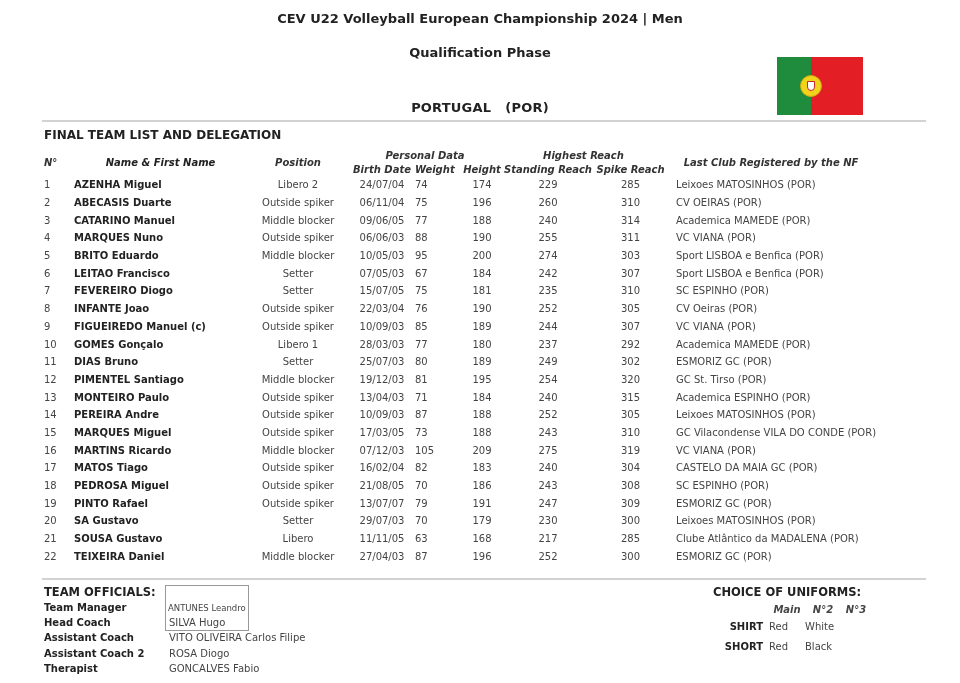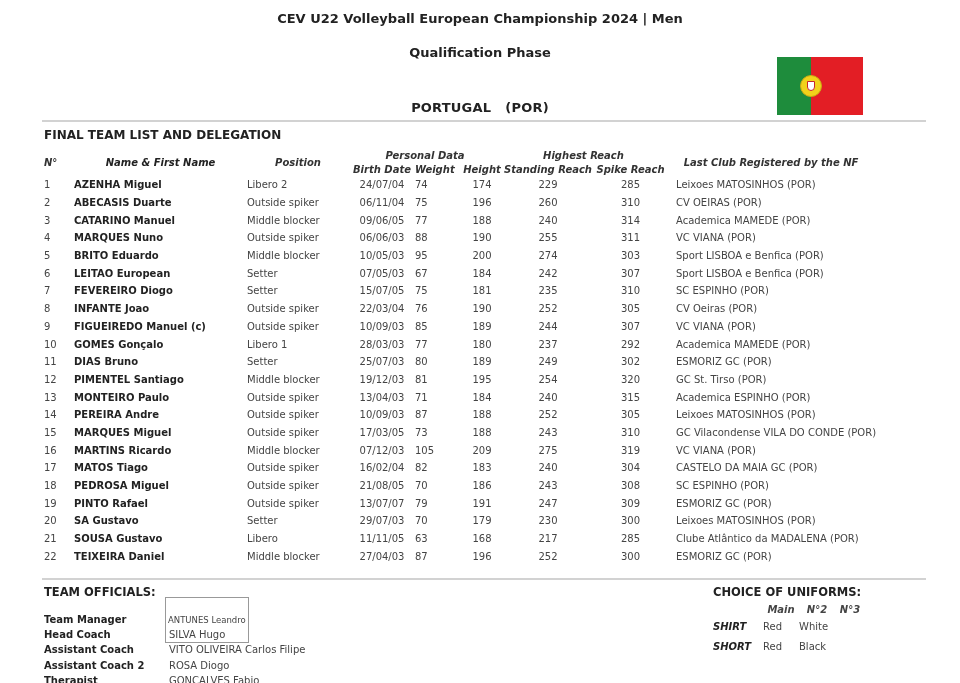--- a/index.html
+++ b/index.html
@@ -19,41 +19,41 @@
   .hr { position:absolute; left:42px; width:884px; height:2px; background:#d2d2d2; }
   #hr1 { top:120px; }
   #hr2 { top:578px; }
   .section { position:absolute; font-weight:bold; font-size:12px; color:#222; }
   #sec1 { left:44px; top:128px; }
   table.roster { position:absolute; left:44px; top:148px; border-collapse:collapse; font-size:10px; }
   table.roster th { font-style:italic; font-weight:bold; color:#333; font-size:10px; padding:0; height:14px; white-space:nowrap; }
   table.roster td { padding:0; height:17.7px; white-space:nowrap; color:#444; }
   .c-no { width:30px; text-align:left; }
   .c-name { width:173px; text-align:left; font-weight:bold; color:#222 !important; }
-  .c-pos { width:102px; text-align:left; }
+  .c-pos { width:102px; text-align:center; }
   .c-bd { width:66px; text-align:center; }
   .c-wt { width:48px; text-align:left; }
   .c-ht { width:38px; text-align:center; }
   .c-sr { width:94px; text-align:center; }
   .c-sp { width:71px; text-align:center; }
   .c-club { text-align:left; padding-left:10px !important; }
   th.c-name, th.c-pos { text-align:center; }
   th.c-club { text-align:center; padding-left:0 !important; }
   .off { position:absolute; left:44px; top:585px; font-size:10px; }
-  .off .h { font-weight:bold; font-size:11.5px; color:#222; margin-bottom:13px; }
+  .off .h { font-weight:bold; font-size:11.5px; color:#222; margin-bottom:1px; }
   .off .row { display:flex; height:15.2px; align-items:center; }
   .off .lbl { width:125px; font-weight:bold; color:#222; }
   .off .val { color:#444; }
   .off .val.box { border:1px solid #999; padding:16px 2px; font-size:8.5px; line-height:12px; margin-left:-4px; }
   .uni { position:absolute; left:713px; top:585px; font-size:10px; }
   .uni .h { font-weight:bold; font-size:11.5px; color:#222; }
   .uni table { border-collapse:collapse; margin-top:3px; }
   .uni td, .uni th { padding:0; height:20px; }
   .uni th { font-style:italic; font-weight:bold; color:#333; height:14px;margin-left:32px; }
-  .uni .rl { width:50px; text-align:left; font-style:italic; font-weight:bold; color:#222; }
+  .uni .rl { width:50px; text-align:right; font-weight:bold; color:#222; padding-right:6px; }
   .uni .m { width:36px; text-align:left; color:#444; }
   .uni .n2 { width:36px; text-align:left; color:#444; }
   .uni .n3 { width:30px; text-align:left; color:#444; }
   .uni th.m, .uni th.n2, .uni th.n3 { text-align:center; }
 </style>
 </head>
 <body>
 
 <div id="t1" class="title">CEV U22 Volleyball European Championship 2024 | Men</div>
 <div id="t2" class="title">Qualification Phase</div>
@@ -137,21 +137,21 @@
         <td class="c-pos">Middle blocker</td>
         <td class="c-bd">10/05/03</td>
         <td class="c-wt">95</td>
         <td class="c-ht">200</td>
         <td class="c-sr">274</td>
         <td class="c-sp">303</td>
         <td class="c-club">Sport LISBOA e Benfica (POR)</td>
       </tr>
       <tr>
         <td class="c-no">6</td>
-        <td class="c-name">LEITAO European</td>
+        <td class="c-name">LEITAO Francisco</td>
         <td class="c-pos">Setter</td>
         <td class="c-bd">07/05/03</td>
         <td class="c-wt">67</td>
         <td class="c-ht">184</td>
         <td class="c-sr">242</td>
         <td class="c-sp">307</td>
         <td class="c-club">Sport LISBOA e Benfica (POR)</td>
       </tr>
       <tr>
         <td class="c-no">7</td>

